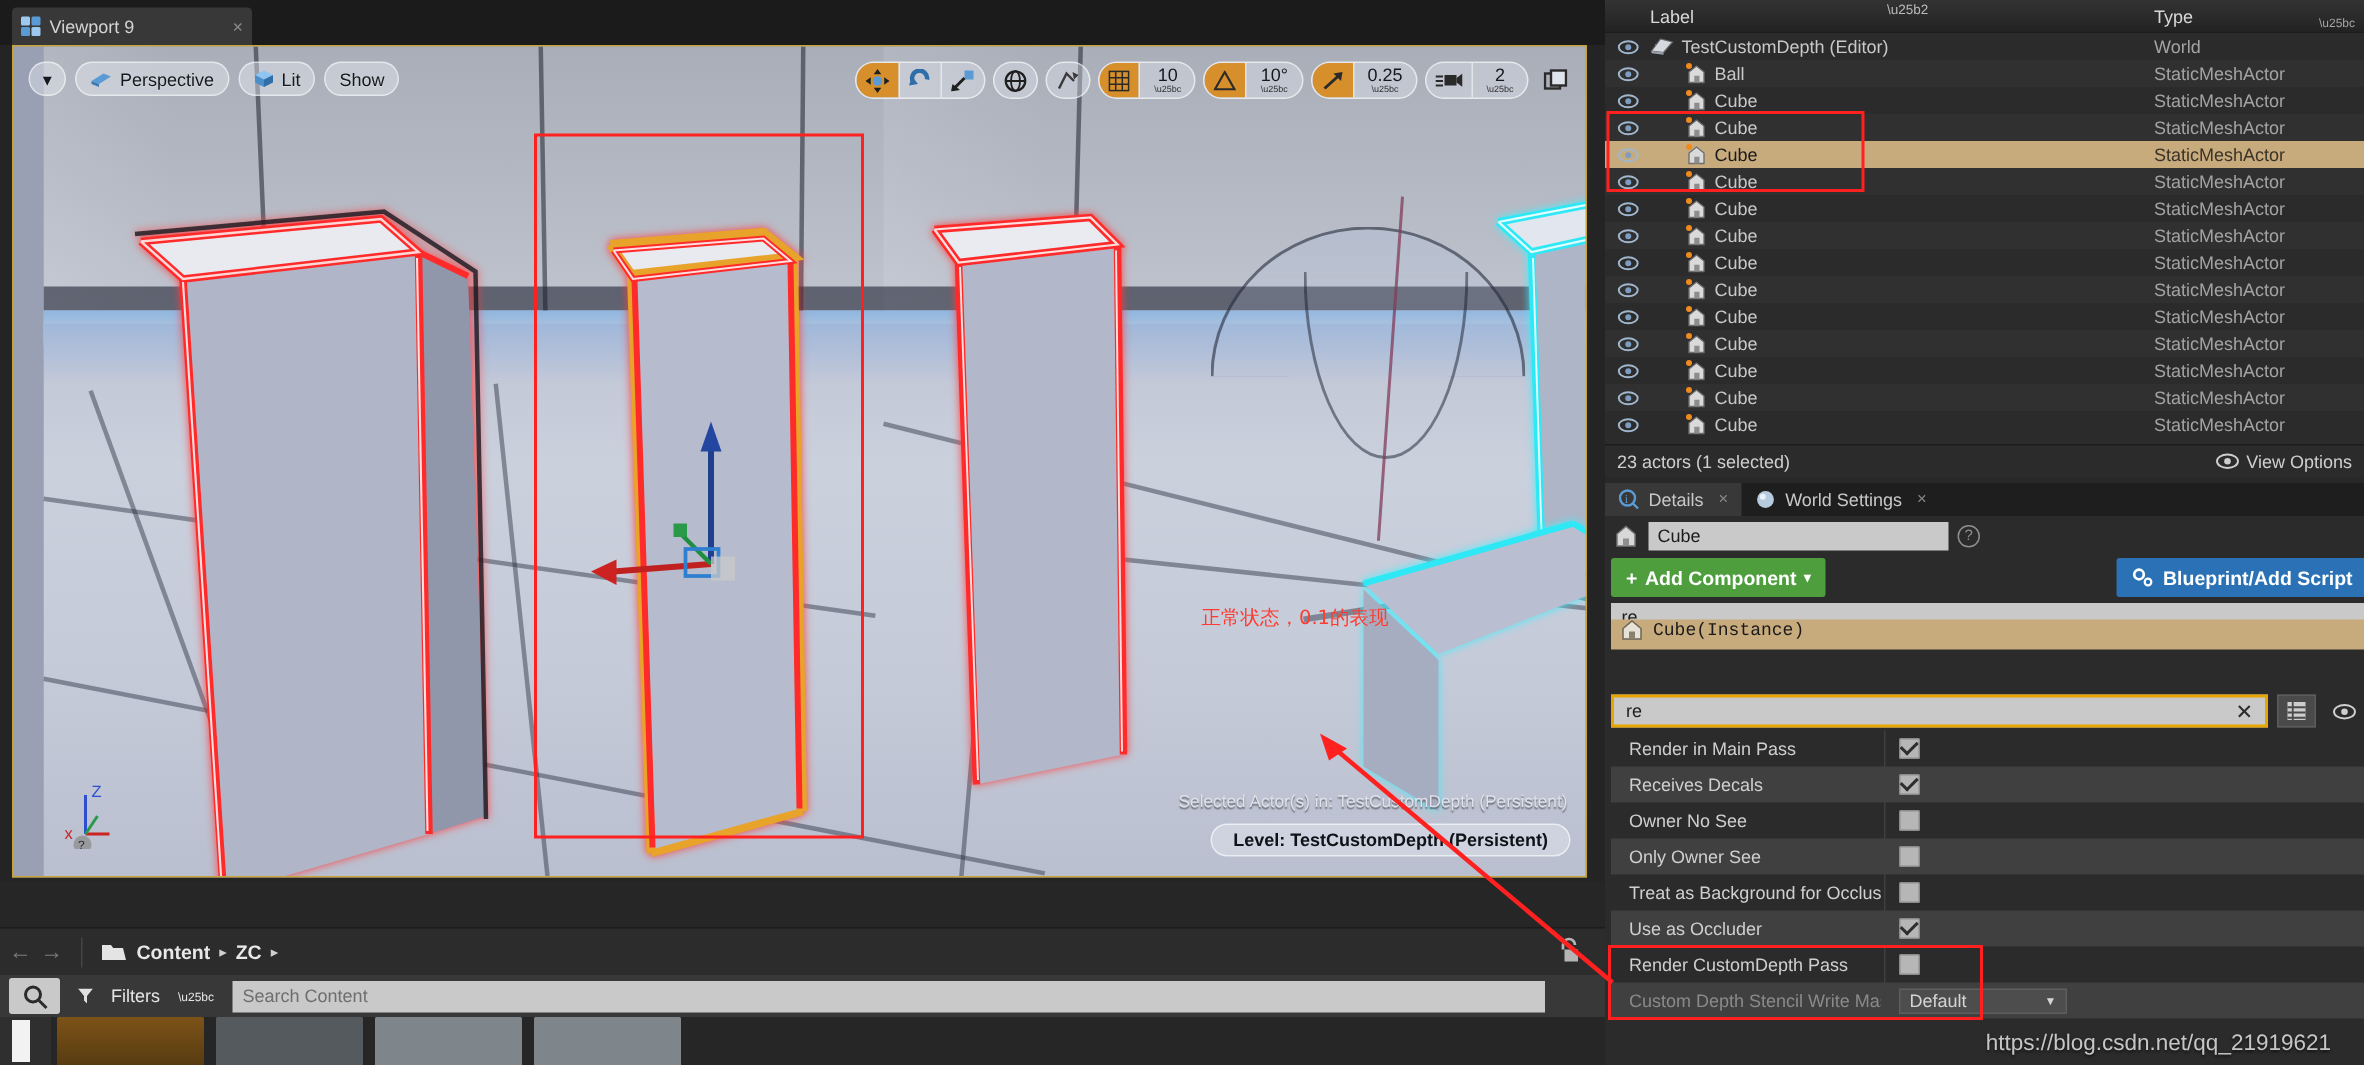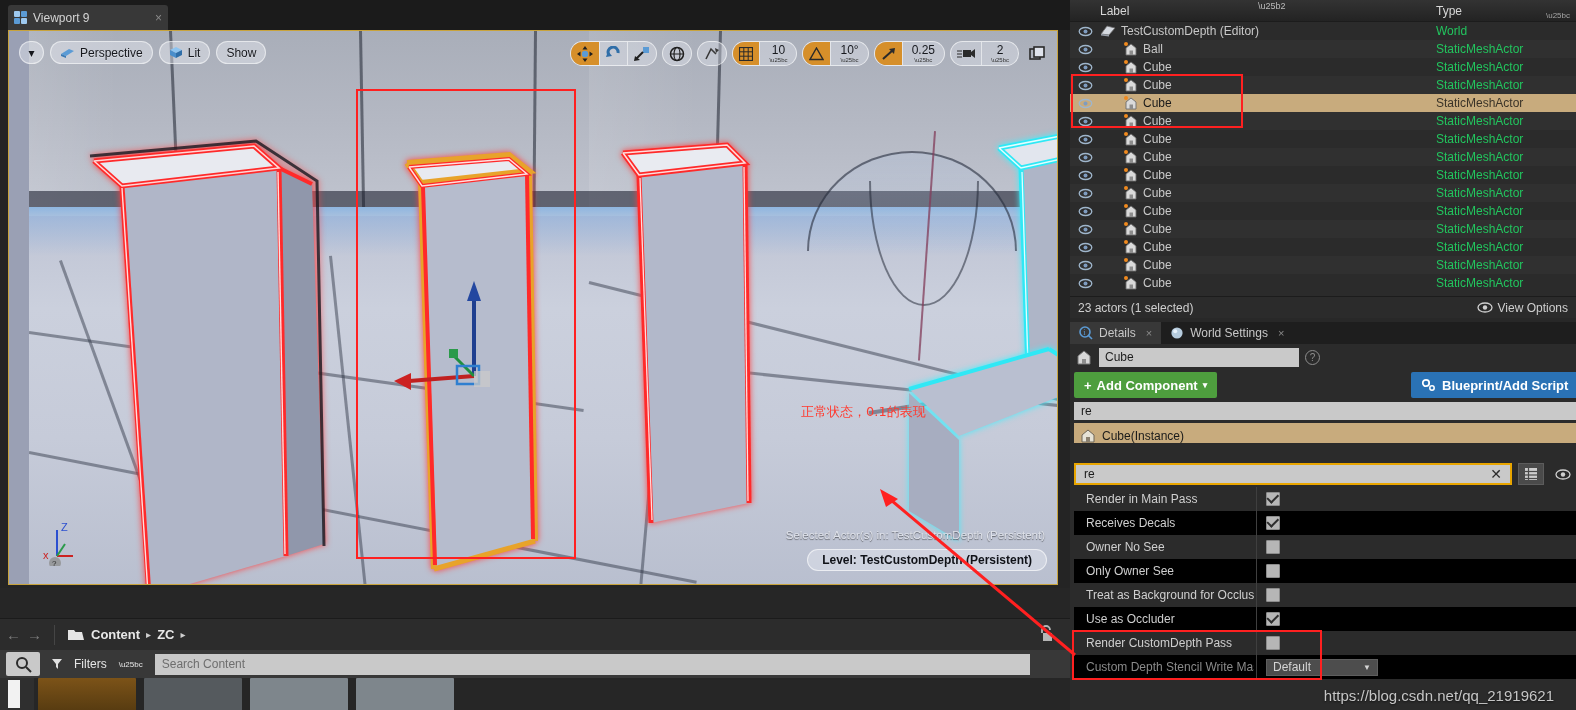--- a/index.html
+++ b/index.html
@@ -179,21 +179,21 @@
     position: relative; height: 18px; display: flex; align-items: center;
     color: #c8c8c8; font-size: 12px;
   }
   .ol-row.alt { background: #303030; }
   .ol-row.selected { background: #c8ab7d; color: #1a1a1a; }
   .ol-row.selected .ol-type { color: #3a3328; }
   .ol-eye { position: absolute; left: 8px; width: 16px; height: 14px; display: flex; align-items: center; }
   .ol-indent { display: inline-block; }
   .ol-icon { position: relative; width: 16px; height: 14px; margin-right: 5px; }
   .ol-name { white-space: nowrap; }
-  .ol-type { position: absolute; left: 366px; color: #22c55e; font-size: 12px; }
+  .ol-type { position: absolute; left: 366px; color: #a3a3a3; font-size: 12px; }
   .ol-caret { position: absolute; left: 32px; color: #cfcfcf; font-size: 7px; }
 
   #outliner-footer {
     position: absolute; left: 0; top: 296px; width: 506px; height: 22px;
     border-top: 1px solid #1c1c1c; background: #2b2b2b;
     display: flex; align-items: center; padding: 0 8px; color: #cfcfcf; font-size: 12px;
   }
   #outliner-footer .view-opt { margin-left: auto; display: flex; align-items: center; gap: 5px; cursor: pointer; }
 
   
@@ -231,42 +231,42 @@
     position: absolute; left: 341px; height: 26px; background: #2a72b5; color: #fff;
     font-size: 13px; font-weight: bold; display: flex; align-items: center; gap: 6px;
     padding: 0 10px; cursor: pointer; border-radius: 2px; white-space: nowrap; overflow: hidden;
   }
   #d-compsearch {
     position: absolute; left: 4px; top: 80px; width: 502px; height: 18px;
     background: #c9c9c9; color: #1c1c1c; font-size: 12px; padding: 0 7px;
     display: flex; align-items: center;
   }
   #d-comprow {
-    position: absolute; left: 4px; top: 101px; width: 502px; height: 20px;
+    position: absolute; left: 4px; top: 91px; width: 502px; height: 20px;
     background: #c8ab7d; color: #1a1a1a; font-size: 12px;
-    display: flex; align-items: flex-end; gap: 6px; padding: 0 6px;
+    display: flex; align-items: flex-start; gap: 6px; padding: 0 6px; font-family: Liberation Mono, monospace;
   }
   #d-propsearch-wrap {
     position: absolute; left: 4px; top: 141px; width: 502px; height: 22px; display: flex; gap: 6px;
   }
   #d-propsearch {
     flex: 1; height: 22px; background: #c9c9c9; border: 2px solid #e8a500;
     display: flex; align-items: center; padding: 0 8px; color: #1c1c1c; font-size: 12px;
   }
   #d-propsearch .clear-x { margin-left: auto; font-size: 14px; color: #2b2b2b; cursor: pointer; }
   .sq-btn {
     width: 26px; height: 22px; background: #4a4a4a; border: 1px solid #5c5c5c;
     display: flex; align-items: center; justify-content: center; cursor: pointer;
   }
   #prop-list { position: absolute; left: 4px; top: 165px; width: 502px; height: 225px; overflow: hidden; }
   .prop-row {
     position: relative; height: 24px; display: flex; align-items: center;
     color: #cfcfcf; font-size: 12px;
   }
-  .prop-row.alt { background: #000000; }
+  .prop-row.alt { background: #404040; }
   .prop-row.dim { color: #8a8a8a; }
   .prop-label { position: absolute; left: 12px; white-space: nowrap; overflow: hidden; width: 168px; }
   .prop-divider { position: absolute; left: 182px; top: 0; width: 1px; height: 100%; background: #3f3f3f; }
   .prop-ctl { position: absolute; left: 192px; display: flex; align-items: center; }
   .chk {
     width: 14px; height: 14px; background: #b6b6b6; border: 1px solid #8c8c8c; border-radius: 1px;
     display: flex; align-items: center; justify-content: center; cursor: pointer;
   }
   .chk.on::after {
     content: ""; width: 9px; height: 5px; border-left: 2.4px solid #2e2e2e; border-bottom: 2.4px solid #2e2e2e;

